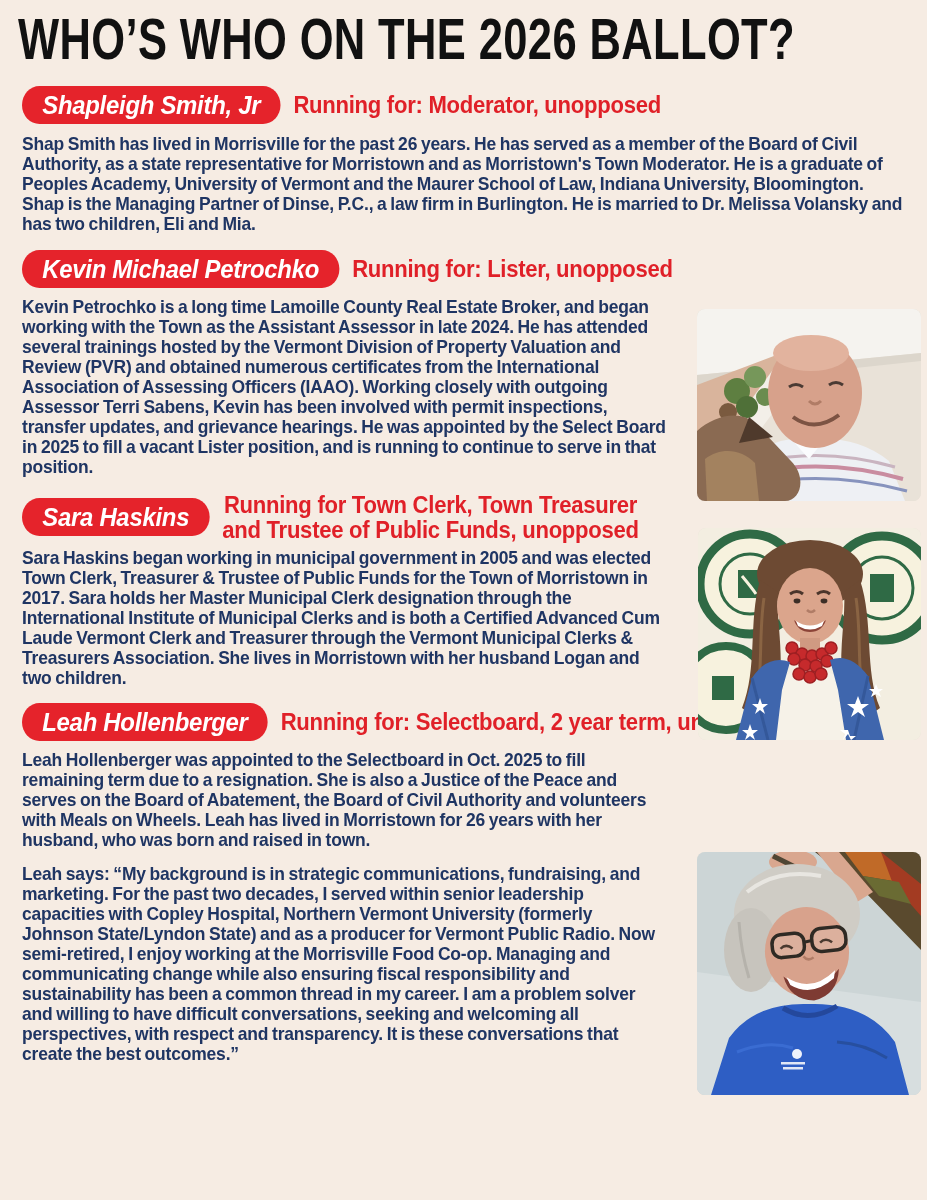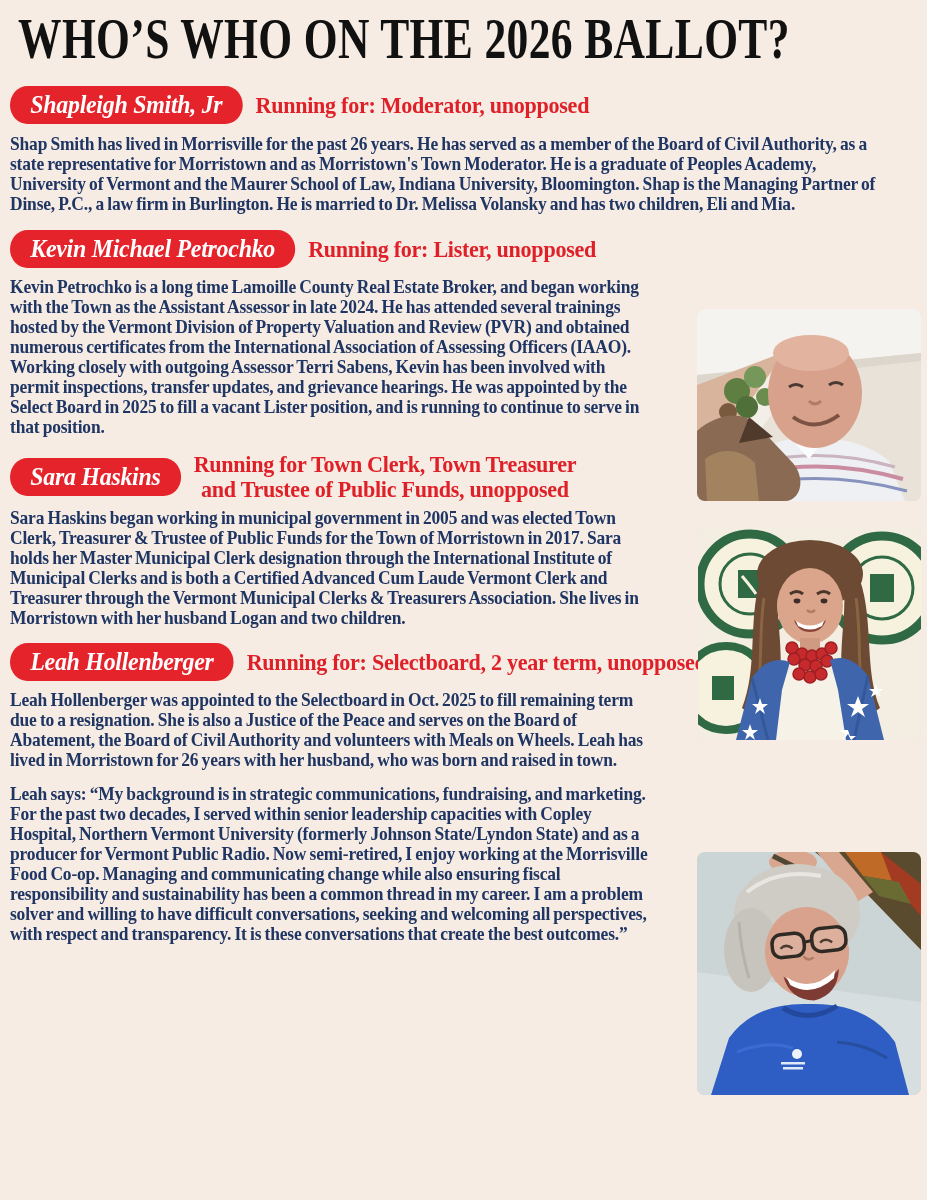--- a/index.html
+++ b/index.html
@@ -3,35 +3,35 @@
 <meta charset="utf-8">
 <style>
   * { margin: 0; padding: 0; box-sizing: border-box; }
   html, body { background: #f6ece3; }
   .page {
     position: relative;
     width: 927px;
     height: 1200px;
     background: #f6ece3;
     overflow: hidden;
-    font-family: Liberation Serif, serif;
+    font-family: Liberation Sans, sans-serif;
   }
   .title {
     margin: 14px 0 0 18px;
     font-size: 58px;
     line-height: 50px;
     font-weight: bold;
     color: #111111;
     letter-spacing: 0.5px;
     white-space: nowrap;
     width: 1240px;
     transform: scaleX(0.75);
     transform-origin: 0 0;
   }
-  .content { padding-left: 10px; }
+  .content { padding-left: 22px; }
   .header-row {
     display: flex;
     align-items: center;
     gap: 14px;
     transform: scaleX(0.92);
     transform-origin: 0 0;
     white-space: nowrap;
   }
   .row1 { margin-top: 22px; }
   .row2 { margin-top: 16px; }

